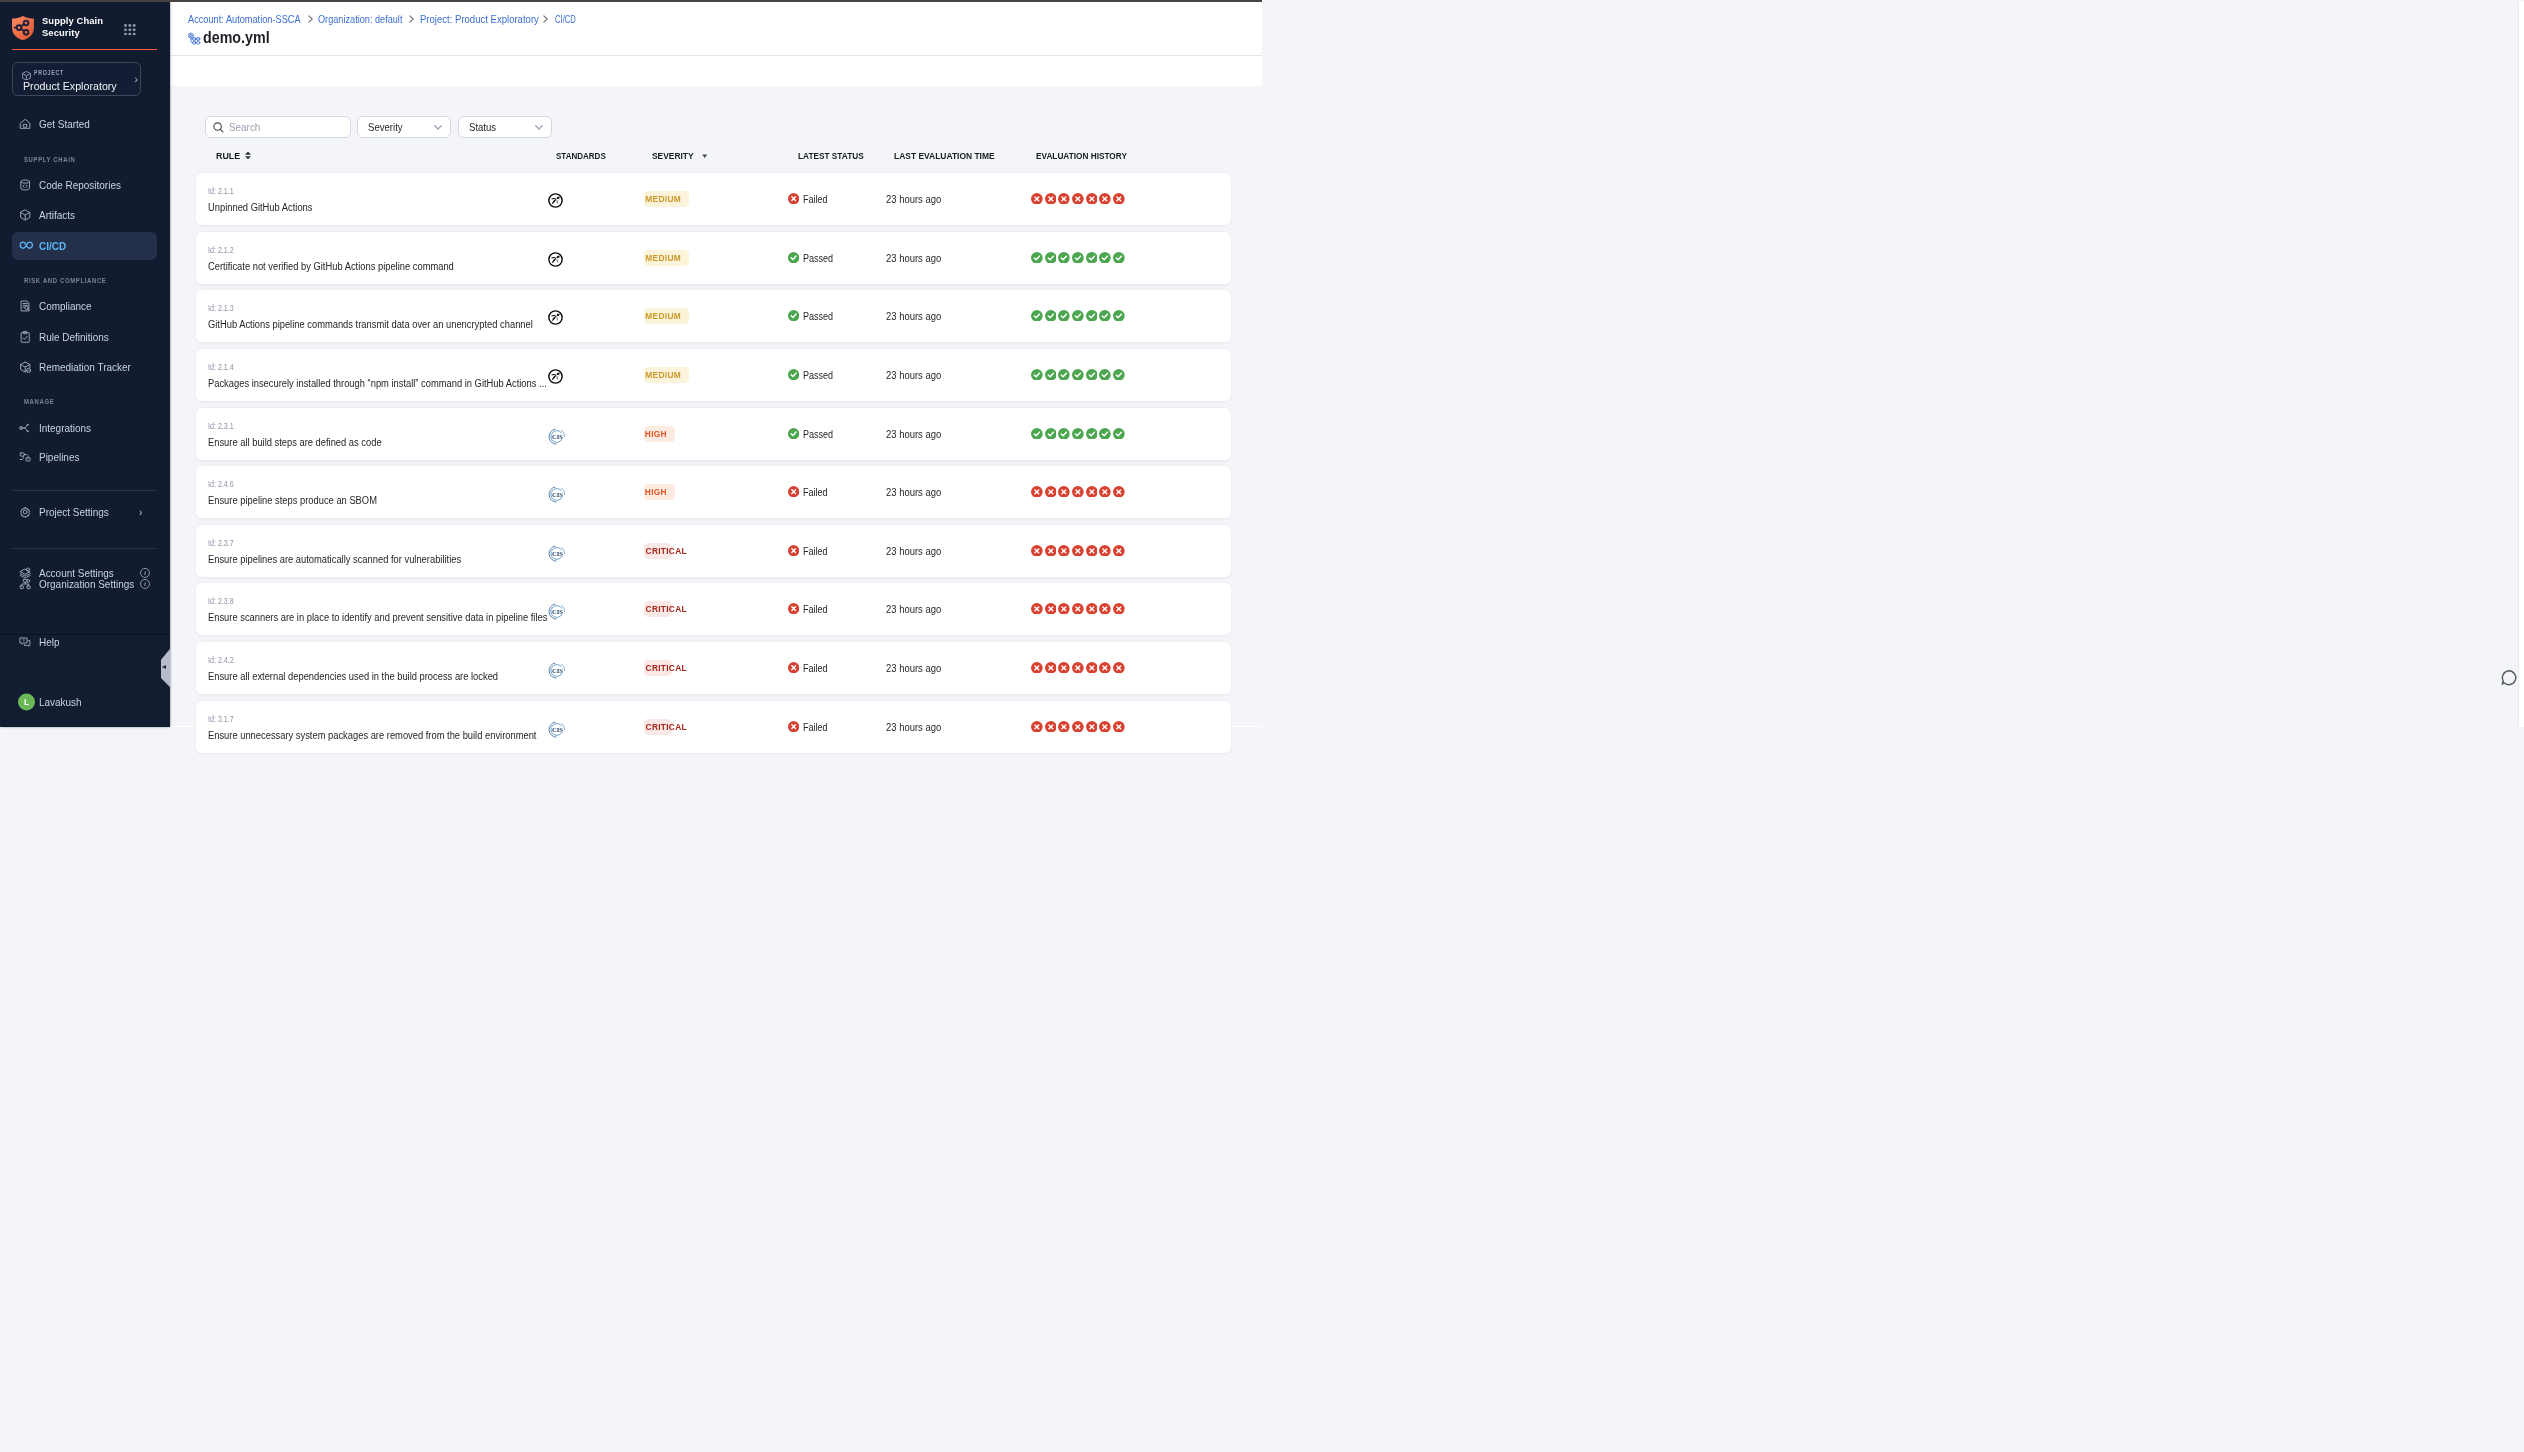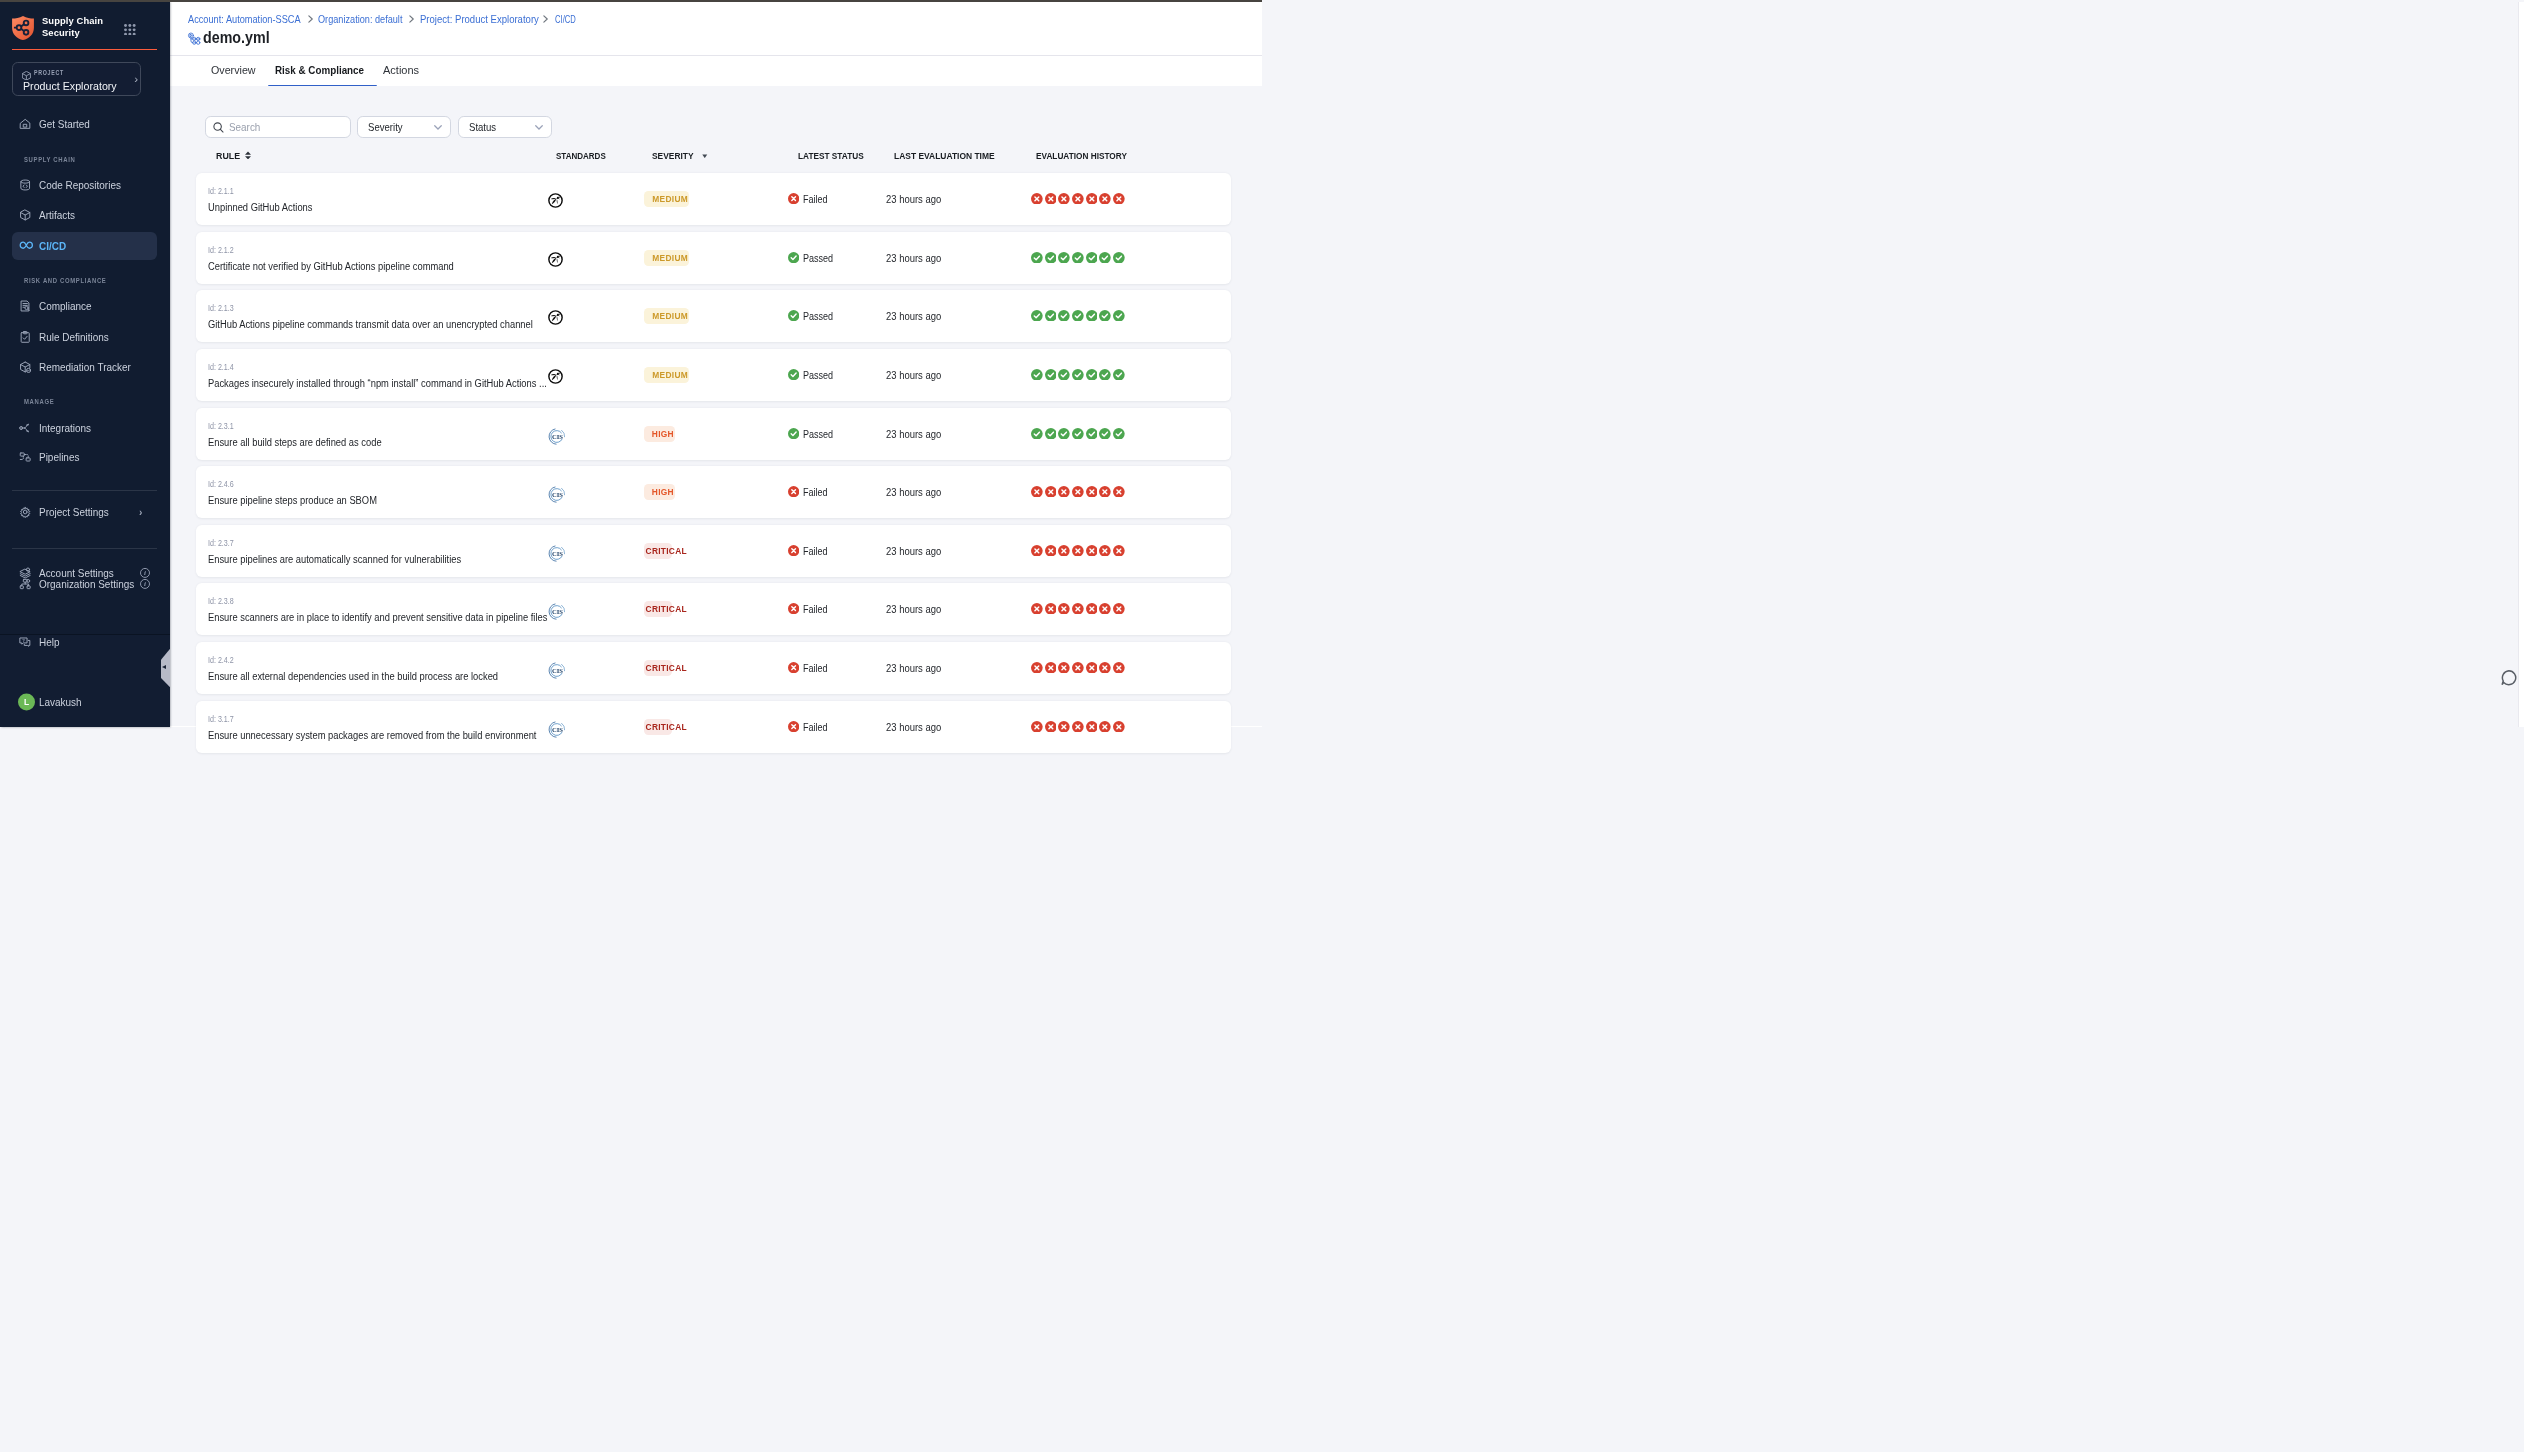--- a/index.html
+++ b/index.html
@@ -48,21 +48,21 @@
 .drop svg{position:absolute;right:8px;top:8.8px}
 .drop.sev{left:187px}
 .drop.sta{left:288px}
 
 .th{position:absolute;top:64px;font-size:9.7px;font-weight:bold;color:#191d22;transform-origin:0 0}
 
 .card{position:absolute;left:26px;width:1035px;height:52px;background:#fff;border-radius:5.8px;box-shadow:0 0.7px 2.2px rgba(35,40,60,.07)}
 .rid{position:absolute;left:11.7px;top:12px;font-size:9.5px;color:#8d93a6;transform:scaleX(.75);transform-origin:0 0}
 .rname{position:absolute;left:11.7px;top:27px;font-size:11.7px;color:#23262b;white-space:nowrap;transform:scaleX(.80);transform-origin:0 0}
 .std{position:absolute;left:352px;top:20px}
-.badge{position:absolute;left:448px;top:18px;height:16px;border-radius:4.4px;font-size:9px;font-weight:bold;letter-spacing:0.3px;line-height:16px;text-align:right}
+.badge{position:absolute;left:448px;top:18px;height:16px;border-radius:4.4px;font-size:9px;font-weight:bold;letter-spacing:0.3px;line-height:16px;text-align:left}
 .badge span{display:inline-block;transform:scaleX(.93)}
 .b-med{background:#fbf3da;color:#cc9929;width:45px}
 .b-high{background:#fcebe0;color:#e45628;width:31px}
 .b-crit{background:#f9e8e6;color:#a8251c;width:28px}
 .sticon{position:absolute;left:592px;top:20.7px}
 .sttx{position:absolute;left:607px;top:20px;font-size:11px;color:#24272c;transform:scaleX(.82);transform-origin:0 0}
 .time{position:absolute;left:690px;top:20px;font-size:11px;color:#24272c;transform:scaleX(.86);transform-origin:0 0}
 .hist{position:absolute;left:835px;top:20.3px;white-space:nowrap}
 .hist .h{display:inline-block;width:13.7px}
 
@@ -275,26 +275,20 @@
         <circle cx="20" cy="12.3" r="2.9"></circle>
         <path d="M18.8 12.4 L19.7 13.3 L21.3 11.5"></path>
         <circle cx="13" cy="19" r="2.9"></circle>
         <circle cx="20" cy="19" r="2.9"></circle>
         <path d="M7 10.6 L7 16 Q7 19 10 19 M7.4 12.3 L10.1 12.3 M15.9 12.3 L17.1 12.3 M15.9 19 L17.1 19"></path>
         <path d="M12.1 19.2 L12.3 19.2 M13.7 19.2 L13.9 19.2" stroke-width="1.3"></path>
       </g>
     </svg>
   <div class="title">demo.yml</div>
   <div class="hdivider"></div>
-  <div class="tabs">
-    <div class="tab" style="left:41px;transform:scaleX(1.05)">Overview</div>
-    <div class="tab" style="left:105px;font-weight:bold;color:#16191d;transform:scaleX(.965)">Risk &amp; Compliance</div>
-    <div class="tab" style="left:213px;transform:scaleX(1.08)">Actions</div>
-    <div class="underline"></div>
-  </div>
   <div class="content">
     <div class="search">
         <svg width="11" height="11" viewBox="0 0 16 16">
           <circle cx="6.7" cy="6.7" r="5.4" fill="none" stroke="#40454e" stroke-width="1.6"></circle>
           <path d="M10.8 10.8 L14.6 14.6" stroke="#40454e" stroke-width="1.6" stroke-linecap="round"></path>
         </svg>
         <span>Search</span>
       </div>
     <div class="drop sev">
         <span>Severity</span>

